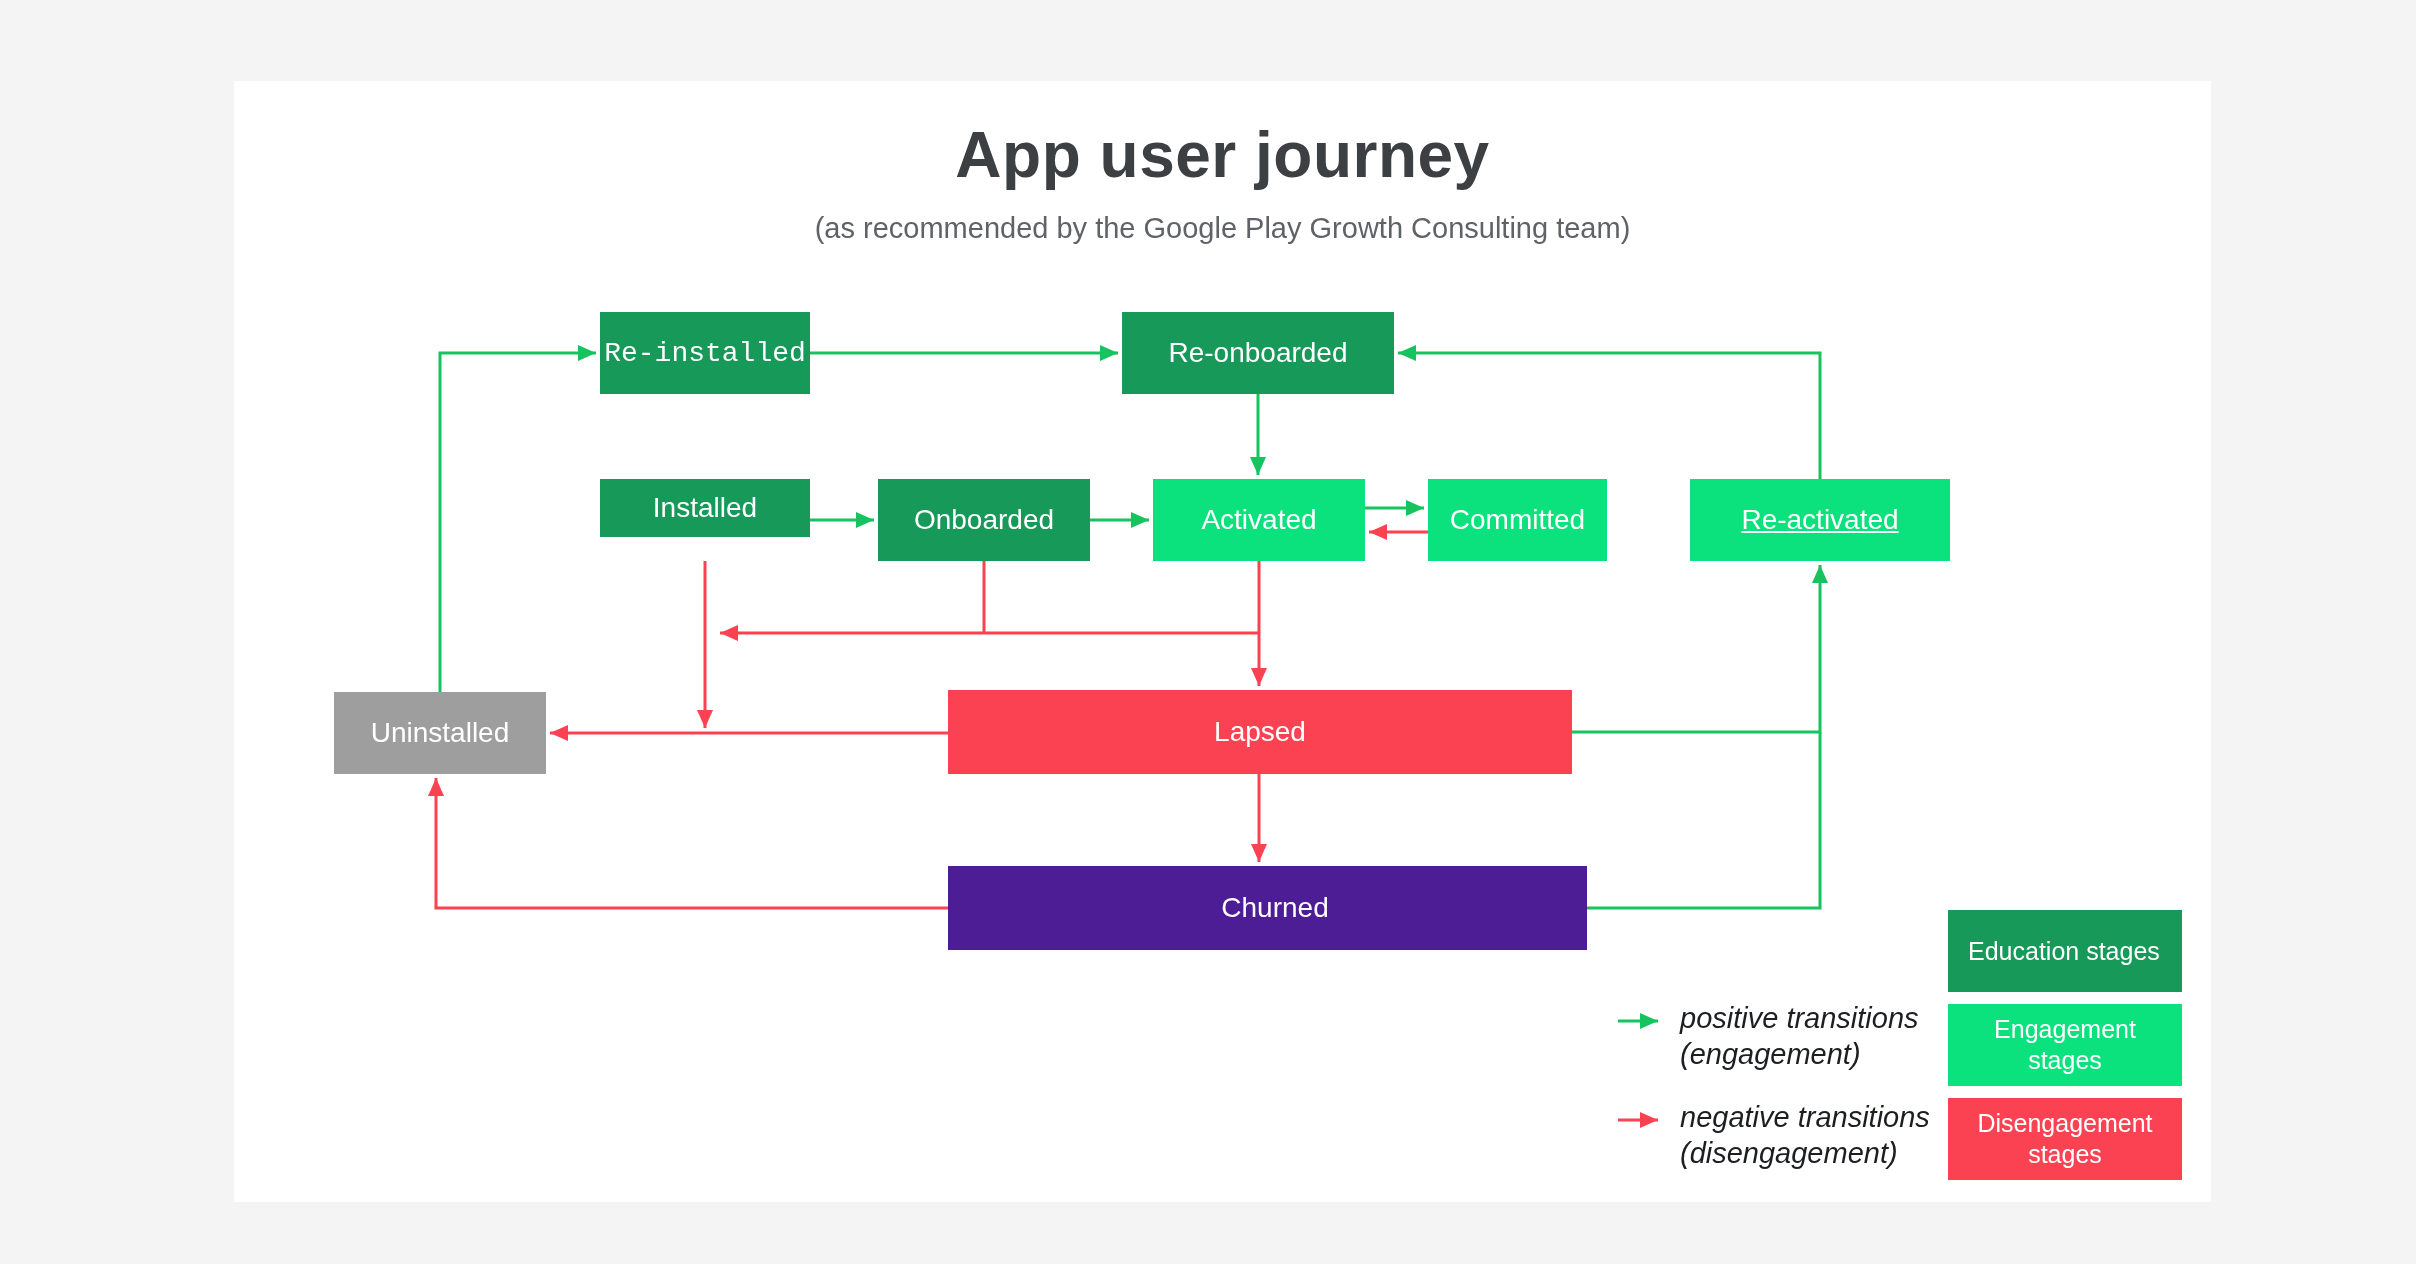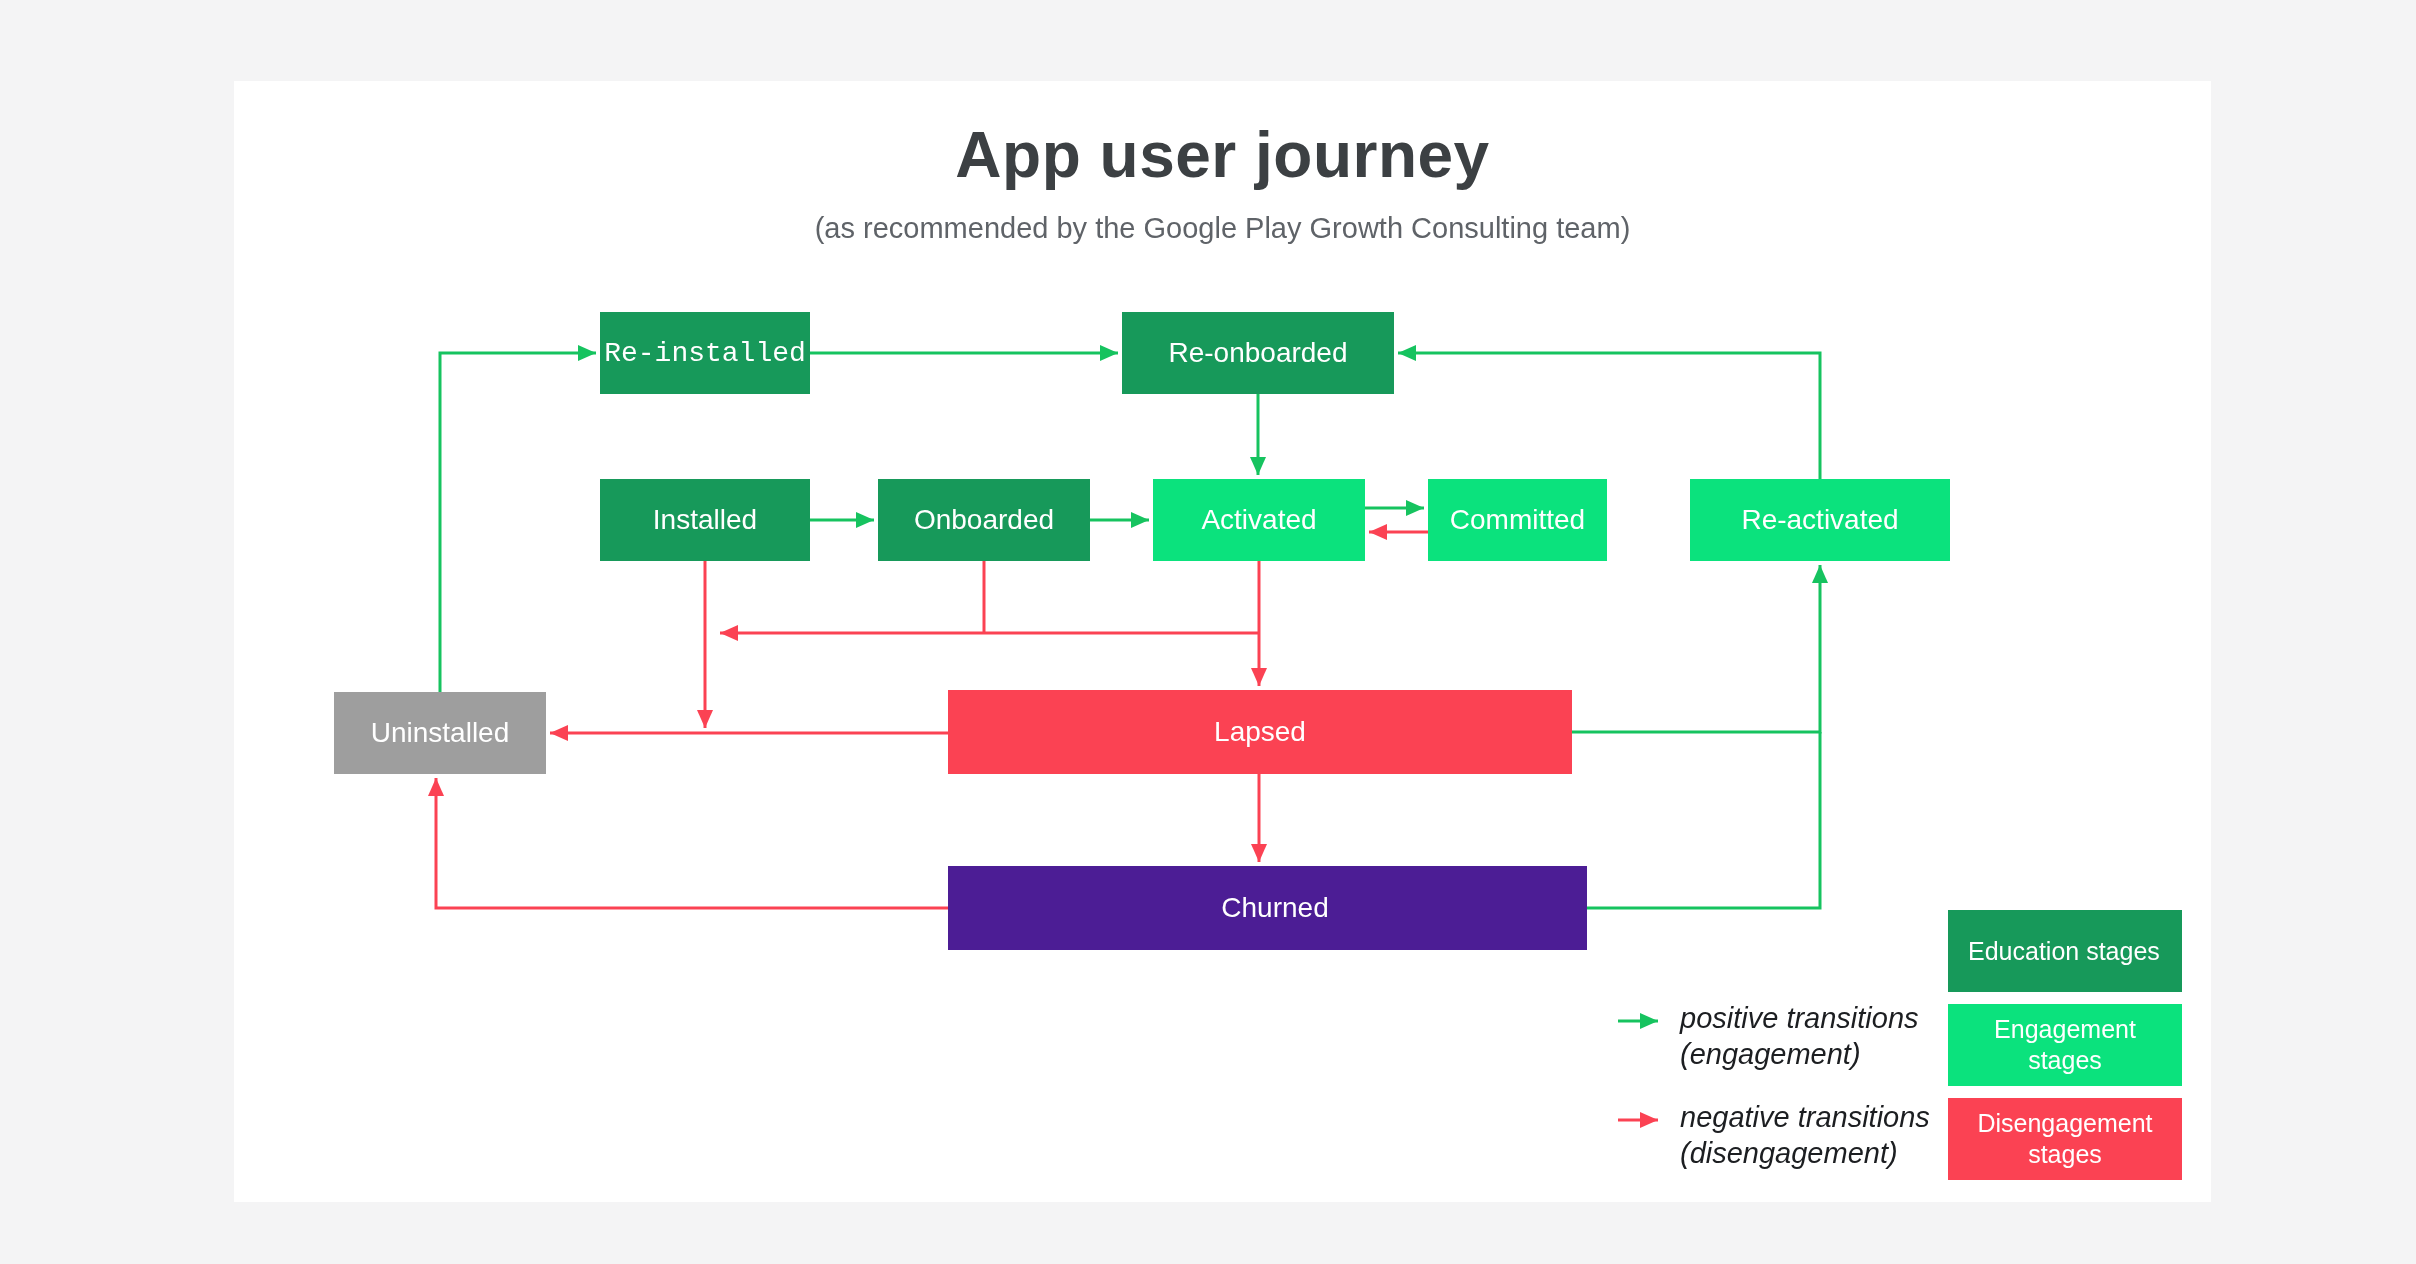--- a/index.html
+++ b/index.html
@@ -21,25 +21,25 @@
   #subtitle{
     position:absolute;left:226px;top:212px;width:1977px;
     text-align:center;font-size:29px;color:#5f6368;
   }
   .node{
     position:absolute;display:flex;align-items:center;justify-content:center;
     color:#ffffff;font-size:28px;text-align:center;
   }
   .n-reinstalled {left:592px; top:312px; width:210px; height:82px;font-family:Liberation Mono, monospace;}
   .n-reonboarded {left:1114px;top:312px; width:272px; height:82px;}
-  .n-installed   {left:592px; top:479px; width:210px; height:82px;}
+  .n-installed   {left:592px; top:479px; width:210px; height:58px;}
   .n-onboarded   {left:870px; top:479px; width:212px; height:82px;}
   .n-activated   {left:1145px;top:479px; width:212px; height:82px;}
   .n-committed   {left:1420px;top:479px; width:179px; height:82px;}
-  .n-reactivated {left:1682px;top:479px; width:260px; height:82px;}
+  .n-reactivated {left:1682px;top:479px; width:260px; height:82px;text-decoration:underline;}
   .n-uninstalled {left:326px; top:692px; width:212px; height:82px;}
   .n-lapsed      {left:940px; top:690px; width:624px; height:84px;}
   .n-churned     {left:940px; top:866px; width:624px; height:84px;}
   .legend-box{
     position:absolute;left:1940px;width:234px;height:82px;
     display:flex;align-items:center;
     color:#ffffff;font-size:25px;line-height:31px;text-align:center;
     padding:0 20px;box-sizing:border-box;
   }
   .lb-0{top:910px;}

